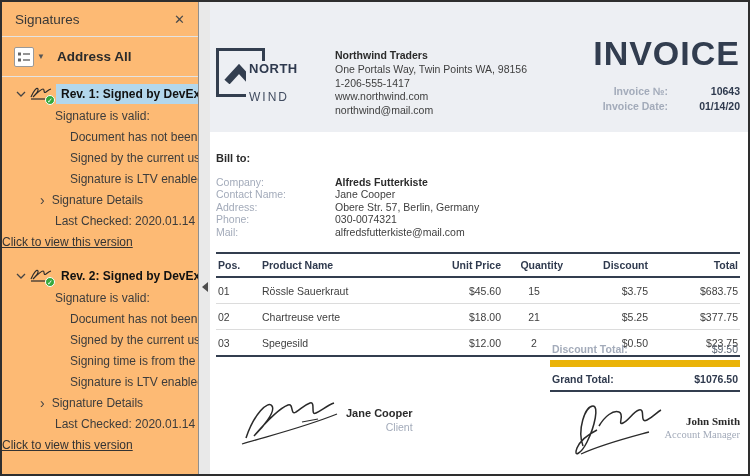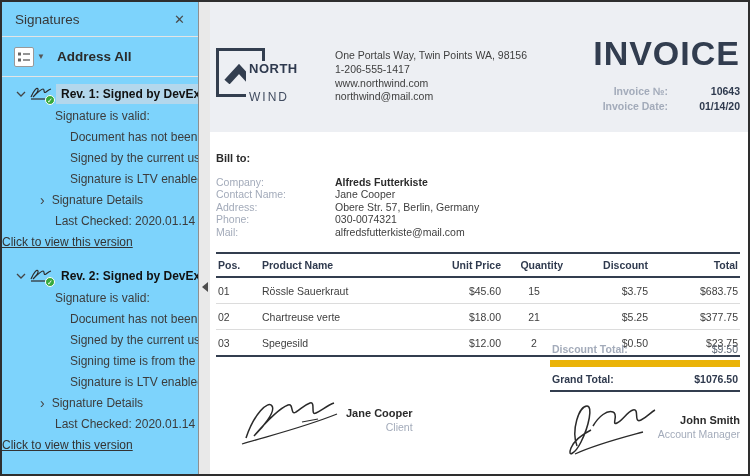--- a/index.html
+++ b/index.html
@@ -5,21 +5,21 @@
   * { box-sizing: border-box; }
   body { margin: 0; background: #fff; font-family: "Liberation Sans", "DejaVu Sans", sans-serif; }
   .screen {
     position: relative; width: 750px; height: 476px;
     border: 2px solid #2e2e2e; background: #e9e9e9; overflow: hidden;
   }
 
   
   .sig-panel {
     position: absolute; left: 0; top: 0; bottom: 0; width: 197px;
-    background: #7dd3fc; border-right: 1px solid #8f8f8f; overflow: hidden;
+    background: #fdba74; border-right: 1px solid #8f8f8f; overflow: hidden;
   }
   .panel-header {
     height: 35px; display: flex; align-items: center; justify-content: space-between;
     padding: 0 13px; border-bottom: 1px solid #e4e4e4;
   }
   .panel-title { font-size: 13.5px; color: #383838; }
   .close-btn { font-size: 13px; color: #4a4a4a; cursor: pointer; line-height: 1; }
   .panel-toolbar {
     height: 40px; display: flex; align-items: center;
     padding: 0 12px; border-bottom: 1px solid #e4e4e4;
@@ -219,20 +219,21 @@
             <polyline points="3,18 15,5 27,18" fill="none" stroke="#333e4f" stroke-width="7"></polyline>
           </svg>
       </span>
     </div>
     <div class="logo-text">
       <div class="logo-north">NORTH</div>
       <div class="logo-wind">WIND</div>
     </div>
 
     <div class="company-block">
+      <div class="company-name">Northwind Traders</div>
       <div>One Portals Way, Twin Points WA, 98156</div>
       <div>1-206-555-1417</div>
       <div>www.northwind.com</div>
       <div>northwind@mail.com</div>
     </div>
 
     <div class="invoice-title">INVOICE</div>
     <div class="invoice-meta">
       <div class="meta-row">
         <span class="meta-label">Invoice №:</span>
@@ -331,20 +332,20 @@
         <div class="sig-role">Client</div>
       </div>
     </div>
 
     <div class="sig-block-right">
       <svg width="95" height="70" viewBox="0 0 95 70">
         <path d="M14 54 C8 38 16 14 24 14 C30 14 26 34 18 50 C12 62 4 66 8 56 C11 49 20 42 28 38" fill="none" stroke="#2a2a2a" stroke-width="1.5"></path>
         <path d="M30 34 C36 24 44 18 50 20 C56 22 48 34 54 31 C60 28 64 20 70 18 C77 16 70 32 78 28 C84 25 88 20 92 18" fill="none" stroke="#2a2a2a" stroke-width="1.5"></path>
         <path d="M12 62 C34 52 58 46 80 40" fill="none" stroke="#2a2a2a" stroke-width="1.3"></path>
       </svg>
-      <div class="sig-text" style="margin-left:0;">
+      <div class="sig-text" style="margin-left:0;font-family:Liberation Serif, serif;">
         <div class="sig-name">John Smith</div>
         <div class="sig-role">Account Manager</div>
       </div>
     </div>
 
   </div>
 </div>
 
 </body></html>

